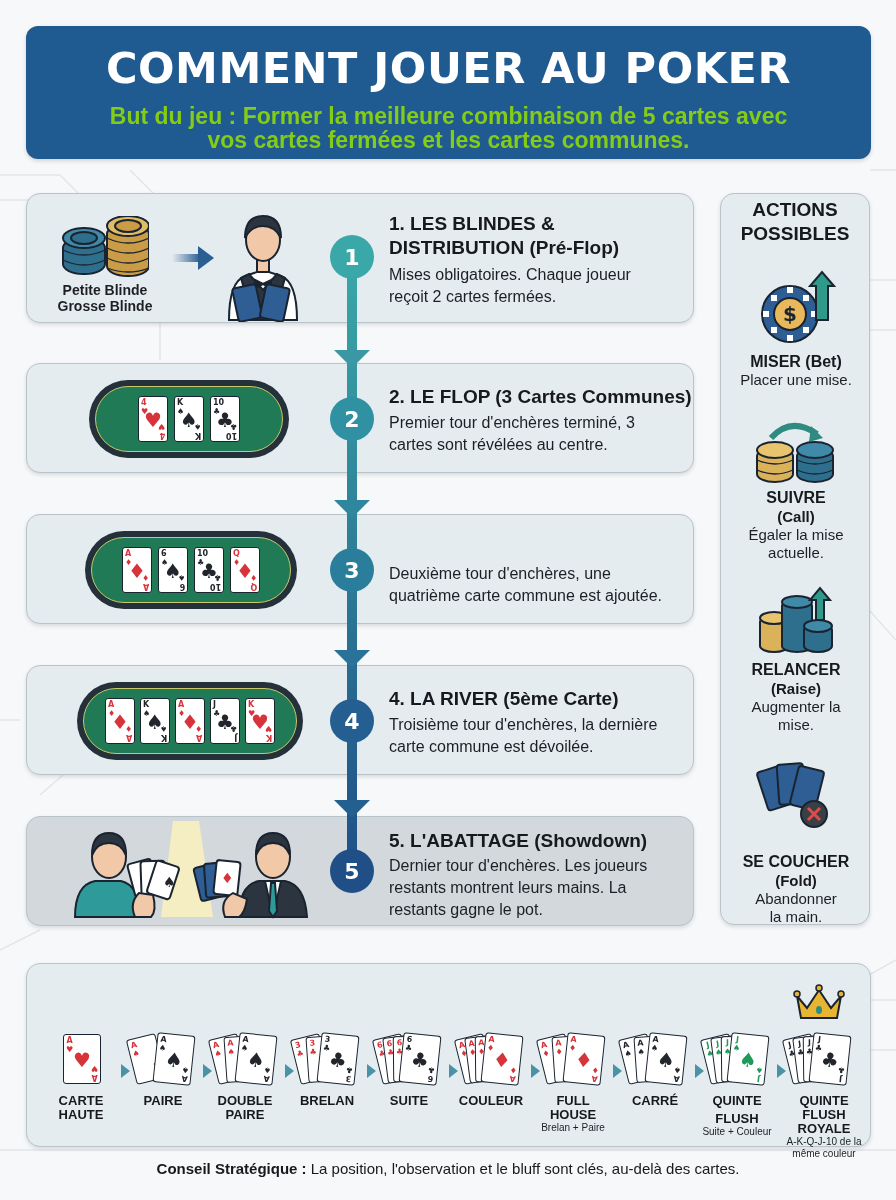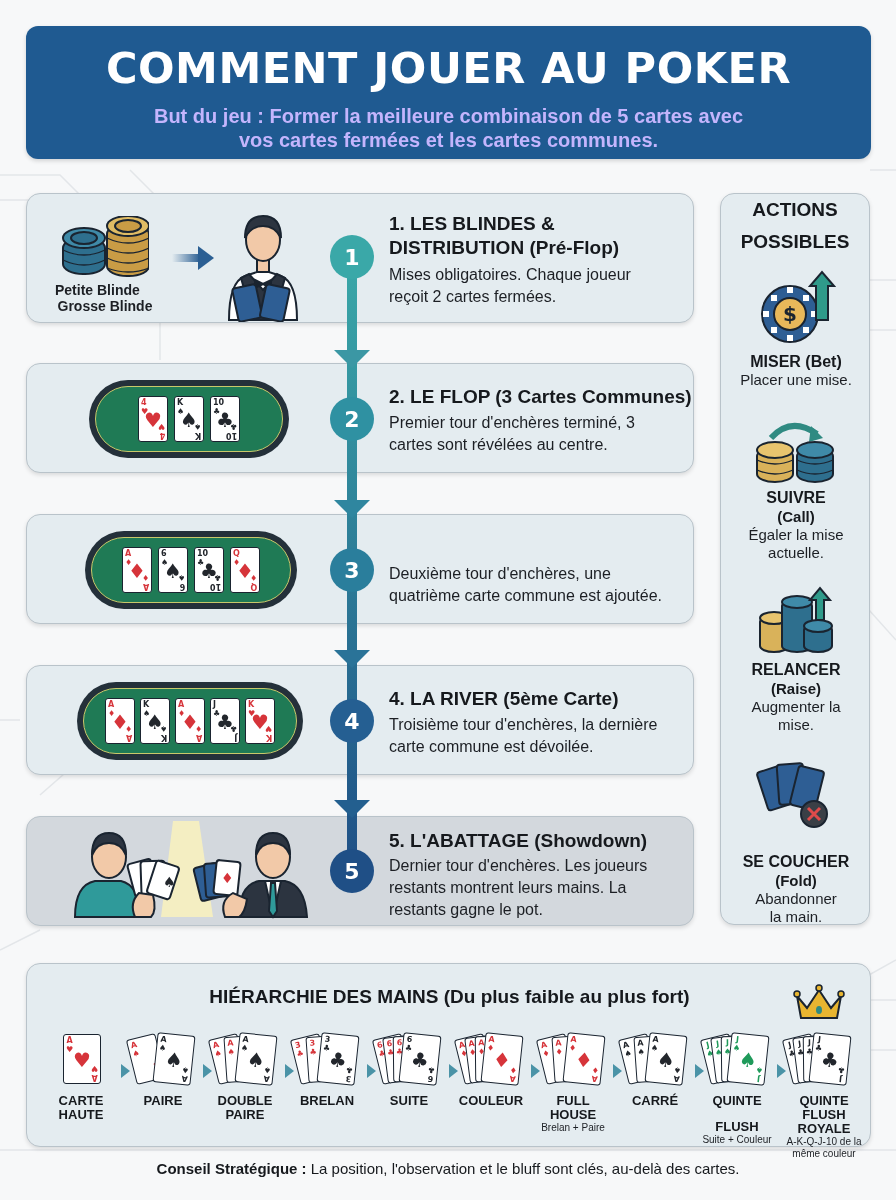--- a/index.html
+++ b/index.html
@@ -14,21 +14,21 @@
   .header {
     position: absolute; left: 26px; top: 26px; width: 845px; height: 133px;
     background: #1f5a91; border-radius: 12px;
     box-shadow: 0 2px 4px rgba(0,0,0,0.15);
     text-align: center; color: #fff; z-index: 1;
   }
   .header h1 {
     font-family: "DejaVu Sans", sans-serif; font-weight: bold;
     font-size: 43px; letter-spacing: 0.5px; margin-top: 14px; line-height: 56px;
   }
-  .header p { font-size: 20px; font-weight: bold; line-height: 24px; margin-top: 8px; color: #c4b5fd; }
+  .header p { font-size: 23px; font-weight: bold; line-height: 24px; margin-top: 8px; color: #84cc16; }
 
   .step {
     position: absolute; left: 26px; width: 668px;
     background: #e4ecf0; border: 1px solid #b9c3ca; border-radius: 14px;
     box-shadow: 0 2px 4px rgba(0,0,0,0.12); z-index: 1;
   }
   .step.dark { background: #d3d8dd; }
   .step .title { position: absolute; left: 362px; font-weight: bold; font-size: 19px; line-height: 24px; color: #16191d; }
   .step .desc { position: absolute; left: 362px; font-size: 16px; line-height: 22px; color: #1c1f24; }
 
@@ -98,21 +98,21 @@
     </g>
     <g stroke="#1a2430" stroke-width="1.3" fill="none">
       <path d="M4 34 Q25 44 46 34"></path>
         <path d="M4 44 Q25 54 46 44"></path>
       <path d="M48 22 Q69 32 90 22"></path>
         <path d="M48 32 Q69 42 90 32"></path>
         <path d="M48 42 Q69 52 90 42"></path>
         <path d="M48 52 Q69 60 90 52"></path>
     </g>
   </svg>
-  <div style="position:absolute;left:28px;top:88px;width:100px;text-align:left;font-weight:bold;font-size:14px;line-height:16px;">Petite Blinde</div>
+  <div style="position:absolute;left:28px;top:88px;width:100px;text-align:center;font-weight:bold;font-size:14px;line-height:16px;">Petite Blinde</div>
   <div style="position:absolute;left:28px;top:104px;width:100px;text-align:center;font-weight:bold;font-size:14px;line-height:16px;">Grosse Blinde</div>
   <svg width="44" height="24" style="position:absolute;left:145px;top:52px;">
     <defs>
         <linearGradient id="ga" x1="0" x2="1">
           <stop offset="0" stop-color="#2b5f93" stop-opacity="0"></stop>
           <stop offset="1" stop-color="#2b5f93"></stop>
         </linearGradient>
       </defs>
     <rect x="0" y="8" width="28" height="8" fill="url(#ga)"></rect>
       <polygon points="26,0 42,12 26,24" fill="#2b5f93"></polygon>
@@ -275,21 +275,21 @@
     <text x="352" y="265" id="badge1">1</text>
     <text x="352" y="427" id="badge2">2</text>
     <text x="352" y="578" id="badge3">3</text>
     <text x="352" y="729" id="badge4">4</text>
     <text x="352" y="879" id="badge5">5</text>
   </g>
 </svg>
 
 <div class="actions">
   <h2>ACTIONS</h2>
-  <h2 style="margin-top:8px">POSSIBLES</h2>
+  <h2 style="margin-top:0">POSSIBLES</h2>
 
   <div class="action" style="top:74px;">
     <svg width="80" height="80" viewBox="0 0 80 80" style="display:block;margin:0 auto;">
       <circle cx="34" cy="46" r="28" fill="#2e5e94" stroke="#1a2430" stroke-width="2"></circle>
       <g fill="#fff">
           <rect x="31" y="19" width="6" height="6"></rect>
           <rect x="31" y="67" width="6" height="6"></rect>
           <rect x="7" y="43" width="6" height="6"></rect>
           <rect x="55" y="43" width="6" height="6"></rect>
           <rect x="15" y="27" width="6" height="6"></rect>
@@ -357,21 +357,20 @@
       <path d="M52 50 L64 62 M64 50 L52 62" stroke="#e04b4b" stroke-width="3"></path>
     </svg>
     <div class="name" style="margin-top:22px;">SE COUCHER</div>
     <div class="name" style="font-size:15px;">(Fold)</div>
     <div class="desc">Abandonner</div>
     <div class="desc">la main.</div>
   </div>
 </div>
 
 <div class="hands">
-  <h2>HIÉRARCHIE DES MAINS (Du plus faible au plus fort)</h2>
   <svg width="52" height="40" viewBox="0 0 52 40" style="position:absolute;left:766px;top:18px;">
     <path d="M4 14 L14 26 L26 8 L38 26 L48 14 L44 36 H8 Z" fill="#e8b530" stroke="#1a2430" stroke-width="2"></path>
     <circle cx="4" cy="12" r="3" fill="#e8b530" stroke="#1a2430" stroke-width="1.5"></circle>
     <circle cx="26" cy="6" r="3" fill="#e8b530" stroke="#1a2430" stroke-width="1.5"></circle>
     <circle cx="48" cy="12" r="3" fill="#e8b530" stroke="#1a2430" stroke-width="1.5"></circle>
     <ellipse cx="26" cy="28" rx="3" ry="4" fill="#2f8a82"></ellipse>
   </svg>
   <div id="hands-row">
       <div class="hand" style="left: 14px;">
         <div style="position: relative; height: 58px; width: 80px;">
@@ -557,21 +556,21 @@
 
     <span style="position:absolute;right:2px;bottom:1px;font-size:8px;line-height:9px;font-weight:bold;transform:rotate(180deg);">J<br>♠</span>
           </div>
           <div style="width: 38px; height: 50px; background: rgb(255, 255, 255); border: 1.5px solid rgb(26, 36, 48); border-radius: 3px; position: absolute; color: rgb(31, 154, 90); font-family: &quot;DejaVu Sans&quot;, sans-serif; left: 32px; top: 2px; transform: rotate(6deg);">
             <span style="position:absolute;left:2px;top:1px;font-size:8px;line-height:9px;font-weight:bold;">J<br>♠</span>
     <span style="position:absolute;left:0;right:0;top:14px;text-align:center;font-size:20px;line-height:22px;">♠</span>
     <span style="position:absolute;right:2px;bottom:1px;font-size:8px;line-height:9px;font-weight:bold;transform:rotate(180deg);">J<br>♠</span>
           </div>
         </div>
         <div class="label">QUINTE</div>
-        <div class="label" style="margin-top: 12px;">FLUSH</div>
+        <div class="label" style="margin-top: 4px;">FLUSH</div>
         <div class="sub">Suite + Couleur</div>
       </div>
       <div class="hand-arrow" style="left: 750px;"></div>
       <div class="hand" style="left: 752px; width: 90px;">
         <div style="position: relative; height: 58px; width: 80px;">
           <div style="width: 30px; height: 46px; background: rgb(255, 255, 255); border: 1.5px solid rgb(26, 36, 48); border-radius: 3px; position: absolute; color: rgb(34, 38, 44); font-family: &quot;DejaVu Sans&quot;, sans-serif; left: 8px; top: 4px; transform: rotate(-14deg);">
             <span style="position:absolute;left:2px;top:1px;font-size:8px;line-height:9px;font-weight:bold;">J<br>♣</span>
 
     <span style="position:absolute;right:2px;bottom:1px;font-size:8px;line-height:9px;font-weight:bold;transform:rotate(180deg);">J<br>♣</span>
           </div>

